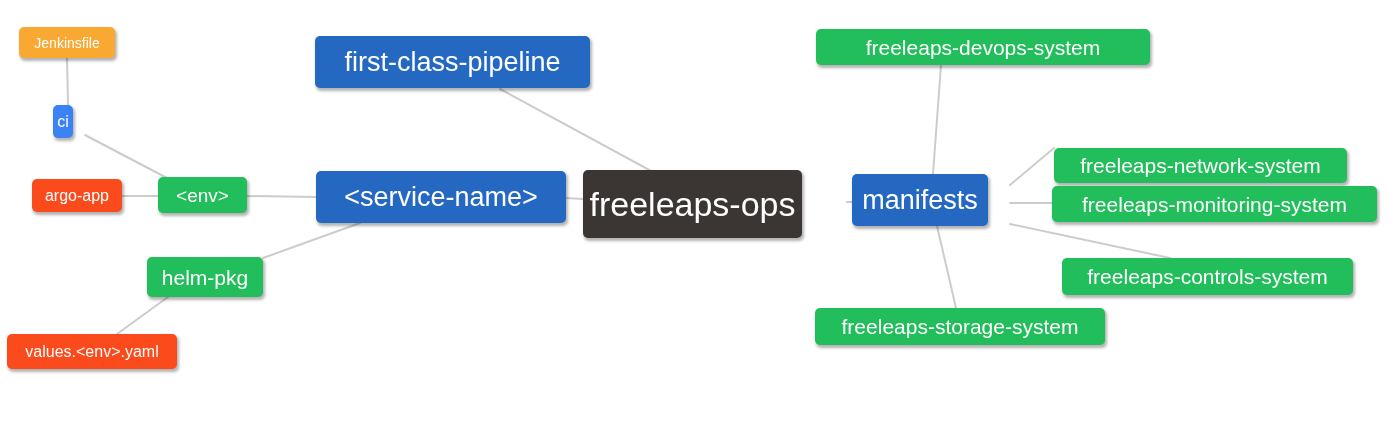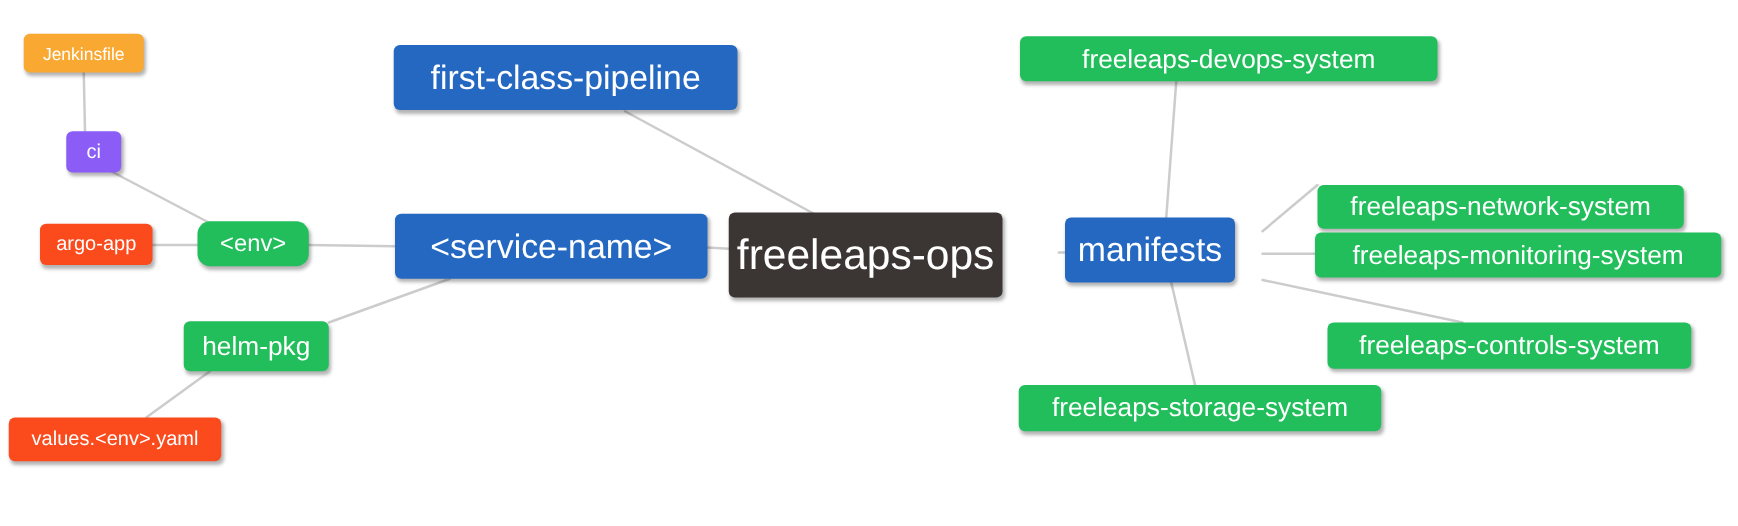--- a/index.html
+++ b/index.html
@@ -64,23 +64,23 @@
       <line x1="500" y1="89" x2="653" y2="172" stroke="#cccccc" stroke-width="2" stroke-linecap="round"></line>
       <line x1="847" y1="202" x2="852" y2="202" stroke="#cccccc" stroke-width="2" stroke-linecap="round"></line>
       <line x1="933" y1="174" x2="941" y2="65" stroke="#cccccc" stroke-width="2" stroke-linecap="round"></line>
       <line x1="1010" y1="185" x2="1054" y2="148" stroke="#cccccc" stroke-width="2" stroke-linecap="round"></line>
       <line x1="1010" y1="203" x2="1052" y2="203" stroke="#cccccc" stroke-width="2" stroke-linecap="round"></line>
       <line x1="1010" y1="224" x2="1170" y2="258" stroke="#cccccc" stroke-width="2" stroke-linecap="round"></line>
       <line x1="937" y1="226" x2="956" y2="308" stroke="#cccccc" stroke-width="2" stroke-linecap="round"></line>
     </svg>
   <div class="nodes-layer">
       <div class="node size-xs" style="left: 19px; top: 27px; width: 96px; height: 31px; background: rgb(249, 168, 50); color: rgb(255, 255, 255);">Jenkinsfile</div>
-      <div class="node size-s" style="left: 53px; top: 105px; width: 44px; height: 33px; background: #8b5cf6; color: rgb(255, 255, 255);">ci</div>
+      <div class="node size-s" style="left: 53px; top: 105px; width: 20px; height: 33px; background: #3b82f6; color: rgb(255, 255, 255);">ci</div>
       <div class="node size-s" style="left: 32px; top: 179px; width: 90px; height: 33px; background: rgb(251, 74, 28); color: rgb(255, 255, 255);">argo-app</div>
-      <div class="node size-m" style="left: 158px; top: 177px; width: 89px; height: 36px; background: rgb(33, 190, 91); color: rgb(255, 255, 255); border-radius: 10px;">&lt;env&gt;</div>
+      <div class="node size-m" style="left: 158px; top: 177px; width: 89px; height: 36px; background: rgb(33, 190, 91); color: rgb(255, 255, 255);">&lt;env&gt;</div>
       <div class="node size-xl" style="left: 315px; top: 36px; width: 275px; height: 52px; background: rgb(36, 104, 194); color: rgb(255, 255, 255);">first-class-pipeline</div>
       <div class="node size-xl" style="left: 316px; top: 171px; width: 250px; height: 52px; background: rgb(36, 104, 194); color: rgb(255, 255, 255);">&lt;service-name&gt;</div>
       <div class="node size-l" style="left: 147px; top: 257px; width: 116px; height: 40px; background: rgb(33, 190, 91); color: rgb(255, 255, 255);">helm-pkg</div>
       <div class="node size-s" style="left: 7px; top: 334px; width: 170px; height: 35px; background: rgb(251, 74, 28); color: rgb(255, 255, 255);">values.&lt;env&gt;.yaml</div>
       <div class="node size-xxl" style="left: 583px; top: 170px; width: 219px; height: 68px; background: rgb(59, 54, 51); color: rgb(255, 255, 255);">freeleaps-ops</div>
       <div class="node size-xl" style="left: 852px; top: 174px; width: 136px; height: 52px; background: rgb(36, 104, 194); color: rgb(255, 255, 255);">manifests</div>
       <div class="node size-l" style="left: 797px; top: 29px; width: 334px; height: 36px; background: rgb(33, 190, 91); color: rgb(255, 255, 255); margin-left: 19px;">freeleaps-devops-system</div>
       <div class="node size-l" style="left: 1054px; top: 113px; width: 293px; height: 35px; background: rgb(33, 190, 91); color: rgb(255, 255, 255); margin-top: 35px;">freeleaps-network-system</div>
       <div class="node size-l" style="left: 1052px; top: 186px; width: 325px; height: 36px; background: rgb(33, 190, 91); color: rgb(255, 255, 255);">freeleaps-monitoring-system</div>
       <div class="node size-l" style="left: 1062px; top: 258px; width: 291px; height: 37px; background: rgb(33, 190, 91); color: rgb(255, 255, 255);">freeleaps-controls-system</div>

